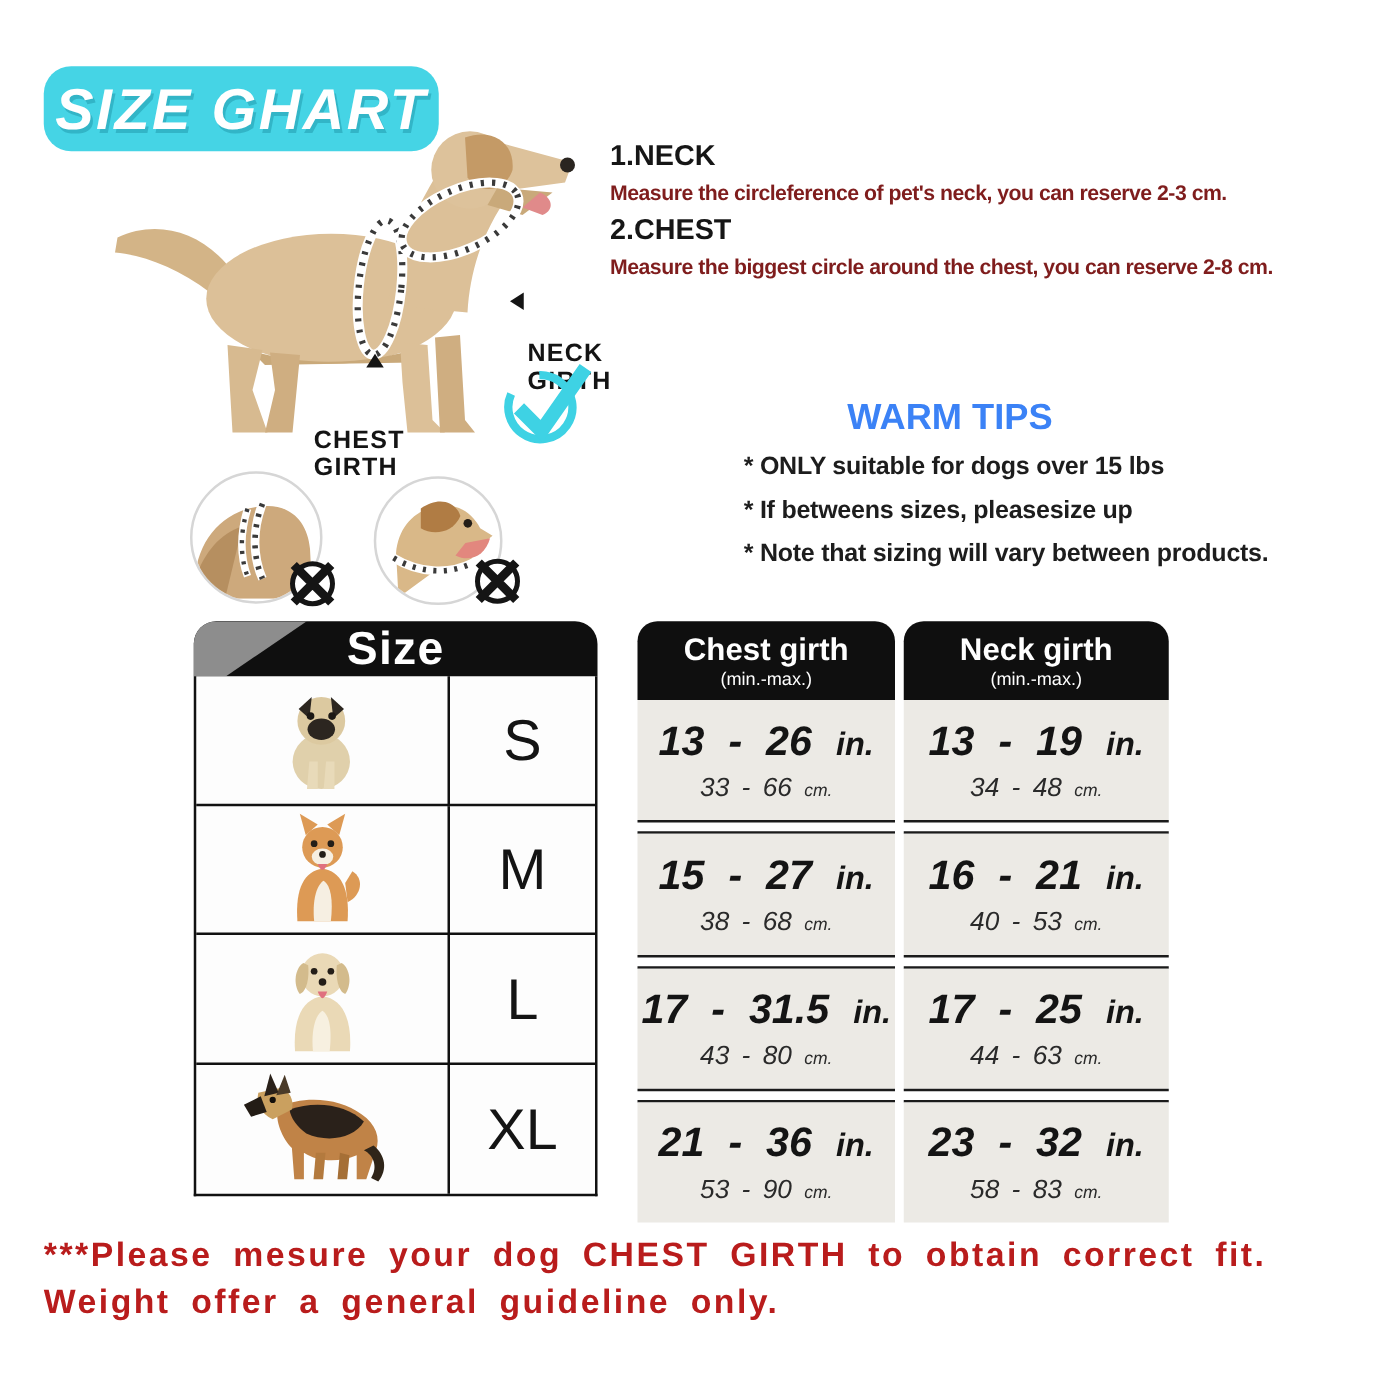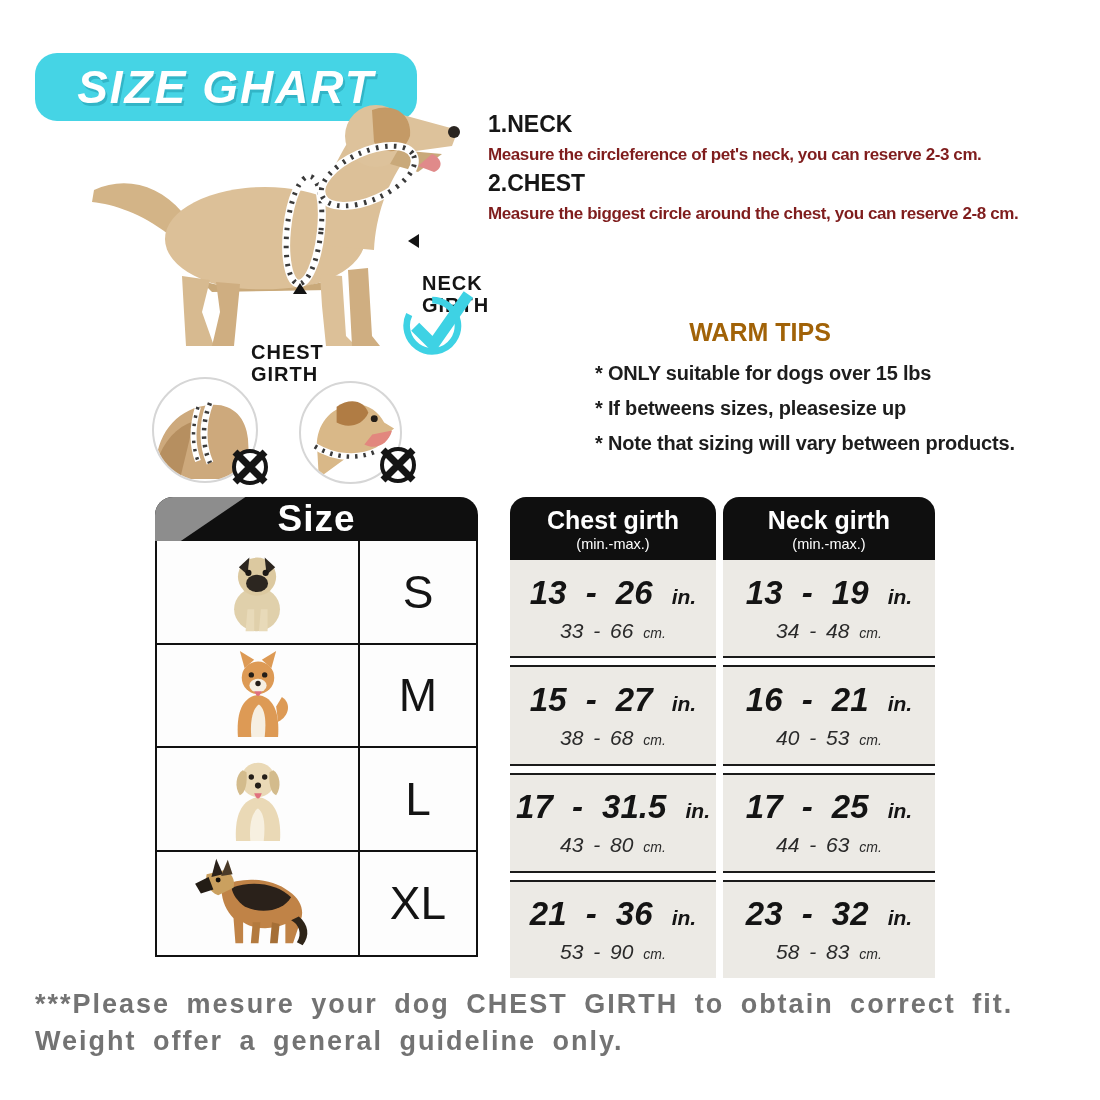--- a/index.html
+++ b/index.html
@@ -2,21 +2,21 @@
 <html><head>
 <meta charset="utf-8">
 <style>
   html,body{margin:0;padding:0;background:#ffffff;}
   .page{
     position:relative;width:1100px;height:1100px;background:#fff;
     font-family:"Liberation Sans", sans-serif;color:#161616;overflow:hidden;
   }
   
   .title-badge{
-    position:absolute;left:35px;top:53px;width:382px;height:68px;
+    position:absolute;left:35px;top:53px;width:316px;height:68px;
     background:#45d4e5;border-radius:22px;
     display:flex;align-items:center;justify-content:center;
     color:#ffffff;font-size:46px;font-weight:bold;font-style:italic;
     letter-spacing:2px;text-shadow:2px 3px 0 rgba(26,144,162,.45);
   }
   
   .main-dog{position:absolute;left:80px;top:84px;width:410px;height:276px;}
   .diagram-label{
     position:absolute;font-weight:bold;font-size:20px;line-height:1.1;
     white-space:pre-line;letter-spacing:1px;color:#141414;
@@ -38,21 +38,21 @@
   .htm{position:absolute;left:488px;top:106px;width:590px;}
   .htm-heading{
     text-align:center;font-size:31px;font-weight:bold;margin:0 0 6px 0;
     letter-spacing:0;color:#1b1b1b;
   }
   .htm-label{font-size:23px;font-weight:bold;margin-top:5px;}
   .htm-text{font-size:17px;font-weight:bold;margin-top:7px;letter-spacing:-0.4px;color:#7f1d1d;}
   
   .tips-heading{
     position:absolute;left:615px;top:318px;width:290px;text-align:center;
-    font-size:25px;font-weight:bold;margin:0;color:#a16207;
+    font-size:29px;font-weight:bold;margin:0;color:#3b82f6;
   }
   .tips{position:absolute;left:595px;top:362px;width:470px;}
   .tip{font-size:20px;font-weight:bold;margin-bottom:12px;letter-spacing:-0.2px;color:#1d1d1d;}
   
   .inset{
     position:absolute;border-radius:50%;border:2px solid #d6d6d6;
     overflow:hidden;background:#fff;
   }
   .inset1{left:152px;top:377px;width:102px;height:102px;}
   .inset2{left:299px;top:381px;width:99px;height:99px;}
@@ -90,28 +90,28 @@
   }
   .col-title{font-size:25px;font-weight:bold;}
   .col-sub{font-size:14.5px;margin-top:1px;}
   .col-body{height:418px;display:flex;flex-direction:column;}
   .col-cell{
     flex:1;background:#eceae5;display:flex;flex-direction:column;
     align-items:center;justify-content:center;gap:7px;
   }
   .col-divider{height:7px;background:#fff;border-top:2px solid #1b1b1b;border-bottom:2px solid #1b1b1b;}
   .in-line{font-style:italic;font-weight:bold;font-size:33px;word-spacing:10px;color:#141414;}
-  .in-line .unit{font-size:21px;word-spacing:0;text-align:right;}
+  .in-line .unit{font-size:26px;word-spacing:0;text-align:right;}
   .cm-line{font-style:italic;font-size:21px;word-spacing:4px;color:#2a2a2a;}
   .cm-line .unit{font-size:14px;word-spacing:0;}
   
   .footer{
     position:absolute;left:35px;top:986px;width:1050px;
     font-size:27px;font-weight:bold;letter-spacing:2px;word-spacing:7px;
-    line-height:1.38;white-space:pre-line;color:#737373;
+    line-height:1.38;white-space:pre-line;color:#b91c1c;
   }
 </style>
 </head>
 <body>
 
 <div class="page">
 
   <div class="title-badge">SIZE GHART</div>
 
   <div class="main-dog">

